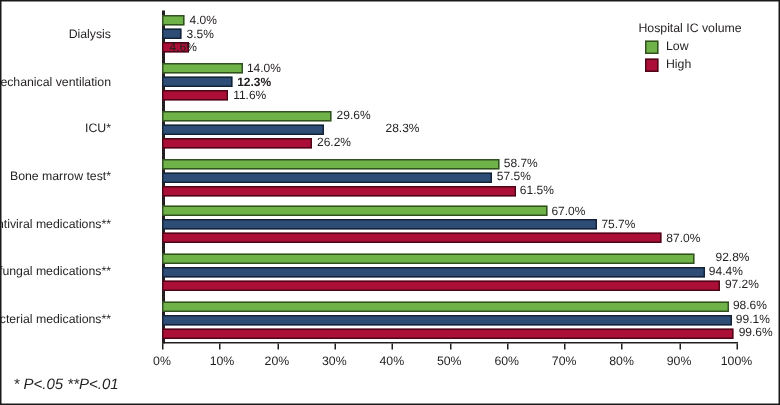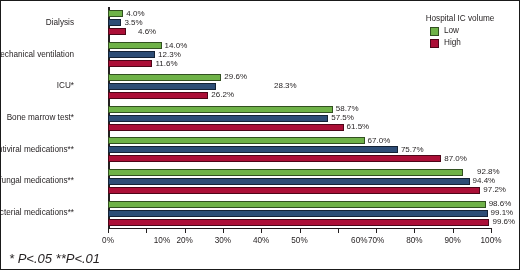--- a/index.html
+++ b/index.html
@@ -143,21 +143,21 @@
     color: #231f20;
     line-height: 1;
     white-space: nowrap;
   }
 
   
   #footnote {
     position: absolute;
     left: 8px;
     top: 250px;
-    font-size: 13px;
+    font-size: 10px;
     font-style: italic;
     color: #231f20;
     white-space: nowrap;
   }
 </style>
 </head>
 <body>
 
 <div id="figure">
 
@@ -170,47 +170,47 @@
         <div class="bar-row" style="top: 0px; width: 383px;">
           <div class="bar low" title="Dialysis / Low: 4.0%" style="width: 15.32px;"></div>
           <div class="bar-value" style="left: 15.32px;">4.0%</div>
         </div>
         <div class="bar-row" style="top: 9px; width: 383px;">
           <div class="bar medium" title="Dialysis / Medium: 3.5%" style="width: 13.405px;"></div>
           <div class="bar-value" style="left: 13.405px;">3.5%</div>
         </div>
         <div class="bar-row" style="top: 18px; width: 383px;">
           <div class="bar high" title="Dialysis / High: 4.6%" style="width: 17.618px;"></div>
-          <div class="bar-value" style="left: 27px; text-align: center;">4.6%</div>
+          <div class="bar-value" style="left: 2px; text-align: center;">4.6%</div>
         </div>
       </div>
       <div class="group" style="top: 35.0714px; height: 25px;">
         <div class="cat-label" style="top: 8.5px;">Mechanical ventilation</div>
         <div class="bar-row" style="top: 0px; width: 383px;">
           <div class="bar low" title="Mechanical ventilation / Low: 14.0%" style="width: 53.62px;"></div>
           <div class="bar-value" style="left: 53.62px;">14.0%</div>
         </div>
-        <div class="bar-row" style="top: 9px; width: 383px;">
+        <div class="bar-row" style="top: 9px; width: 383px; font-weight: bold;">
           <div class="bar medium" title="Mechanical ventilation / Medium: 12.3%" style="width: 47.109px;"></div>
           <div class="bar-value" style="left: 47.109px;">12.3%</div>
         </div>
         <div class="bar-row" style="top: 18px; width: 383px;">
           <div class="bar high" title="Mechanical ventilation / High: 11.6%" style="width: 44.428px;"></div>
           <div class="bar-value" style="left: 44.428px;">11.6%</div>
         </div>
       </div>
       <div class="group" style="top: 66.7857px; height: 25px;">
         <div class="cat-label" style="top: 8.5px;">ICU*</div>
         <div class="bar-row" style="top: 0px; width: 383px;">
           <div class="bar low" title="ICU* / Low: 29.6%" style="width: 113.368px;"></div>
           <div class="bar-value" style="left: 113.368px;">29.6%</div>
         </div>
         <div class="bar-row" style="top: 9px; width: 383px;">
           <div class="bar medium" title="ICU* / Medium: 28.3%" style="width: 108.389px;"></div>
-          <div class="bar-value" style="left: 122px; padding-left: 44px;">28.3%</div>
+          <div class="bar-value" style="left: 105px; padding-left: 44px;">28.3%</div>
         </div>
         <div class="bar-row" style="top: 18px; width: 383px;">
           <div class="bar high" title="ICU* / High: 26.2%" style="width: 100.346px;"></div>
           <div class="bar-value" style="left: 100.346px;">26.2%</div>
         </div>
       </div>
       <div class="group" style="top: 98.5px; height: 25px;">
         <div class="cat-label" style="top: 8.5px;">Bone marrow test*</div>
         <div class="bar-row" style="top: 0px; width: 383px;">
           <div class="bar low" title="Bone marrow test* / Low: 58.7%" style="width: 224.821px;"></div>
@@ -266,31 +266,31 @@
           <div class="bar-value" style="left: 379.553px;">99.1%</div>
         </div>
         <div class="bar-row" style="top: 18px; width: 383px;">
           <div class="bar high" title="Antibacterial medications** / High: 99.6%" style="width: 381.468px;"></div>
           <div class="bar-value" style="left: 381.468px;">99.6%</div>
         </div>
       </div>
       <div class="tick" style="left: 0px;"></div>
       <div class="tick-label" style="left: 0px;">0%</div>
       <div class="tick" style="left: 38.3px;"></div>
-      <div class="tick-label" style="left: 54px; text-align: right;">10%</div>
+      <div class="tick-label" style="left: 40px; text-align: right;">10%</div>
       <div class="tick" style="left: 76.6px;"></div>
       <div class="tick-label" style="left: 76.6px;">20%</div>
       <div class="tick" style="left: 114.9px;"></div>
       <div class="tick-label" style="left: 114.9px;">30%</div>
       <div class="tick" style="left: 153.2px;"></div>
       <div class="tick-label" style="left: 153.2px;">40%</div>
       <div class="tick" style="left: 191.5px;"></div>
       <div class="tick-label" style="left: 191.5px;">50%</div>
       <div class="tick" style="left: 229.8px;"></div>
-      <div class="tick-label" style="left: 229.8px; padding-left: 43px;">60%</div>
+      <div class="tick-label" style="left: 229.8px;">60%</div>
       <div class="tick" style="left: 268.1px;"></div>
       <div class="tick-label" style="left: 268.1px;">70%</div>
       <div class="tick" style="left: 306.4px;"></div>
       <div class="tick-label" style="left: 306.4px;">80%</div>
       <div class="tick" style="left: 344.7px;"></div>
       <div class="tick-label" style="left: 344.7px;">90%</div>
       <div class="tick" style="left: 383px;"></div>
       <div class="tick-label" style="left: 383px;">100%</div>
     </div>
 

